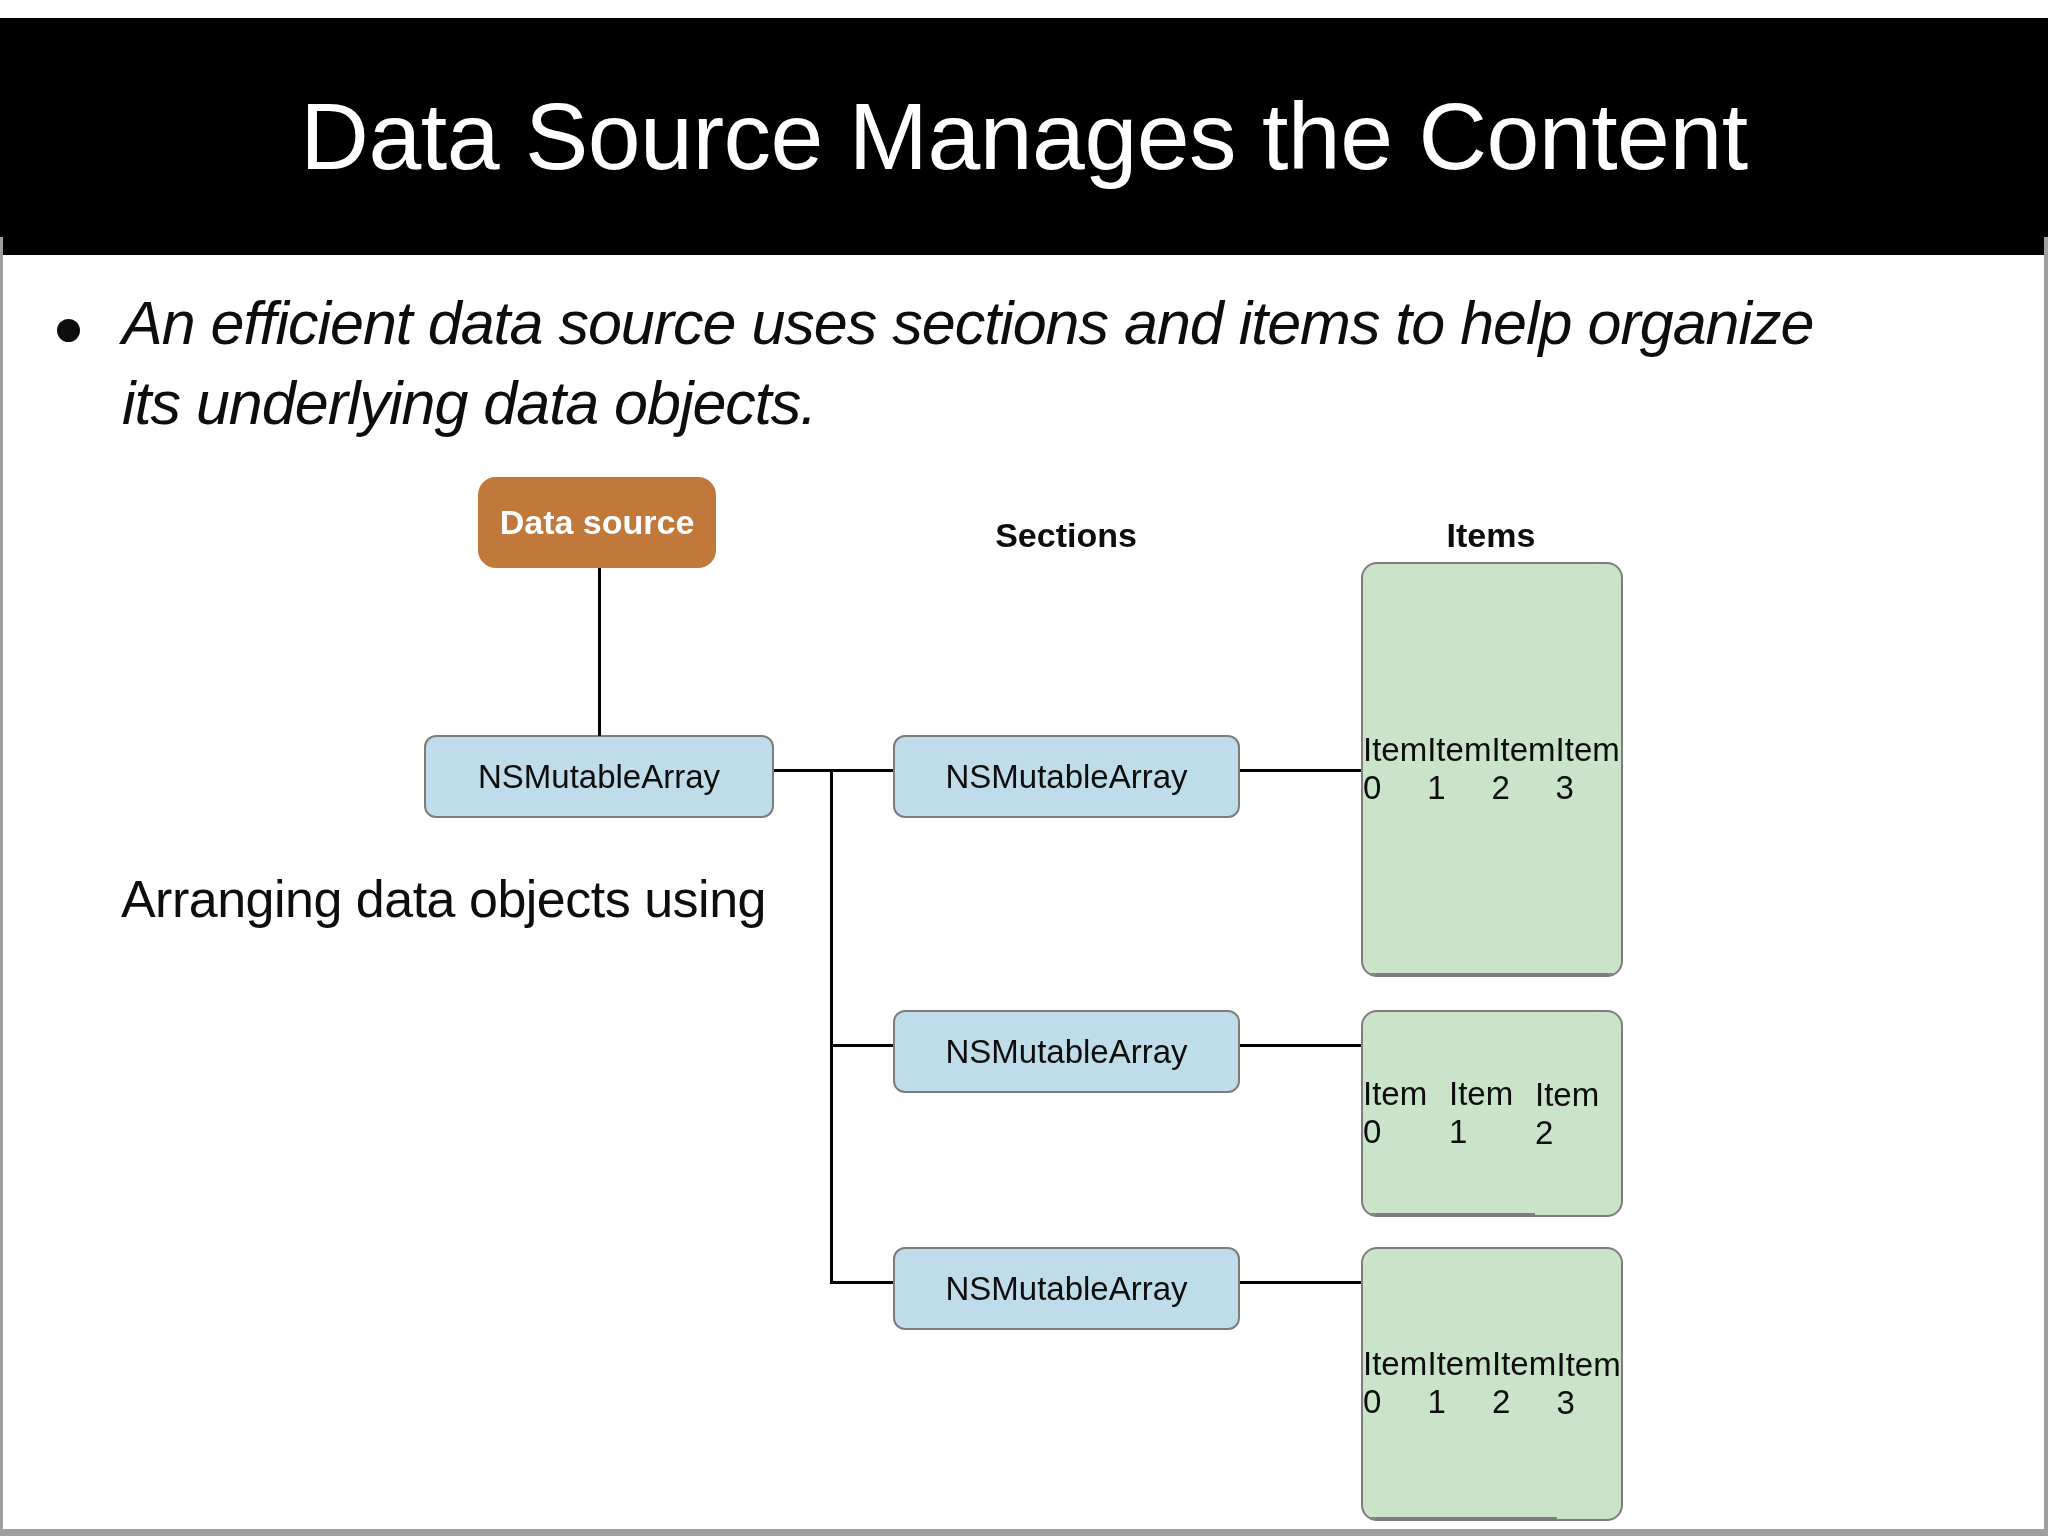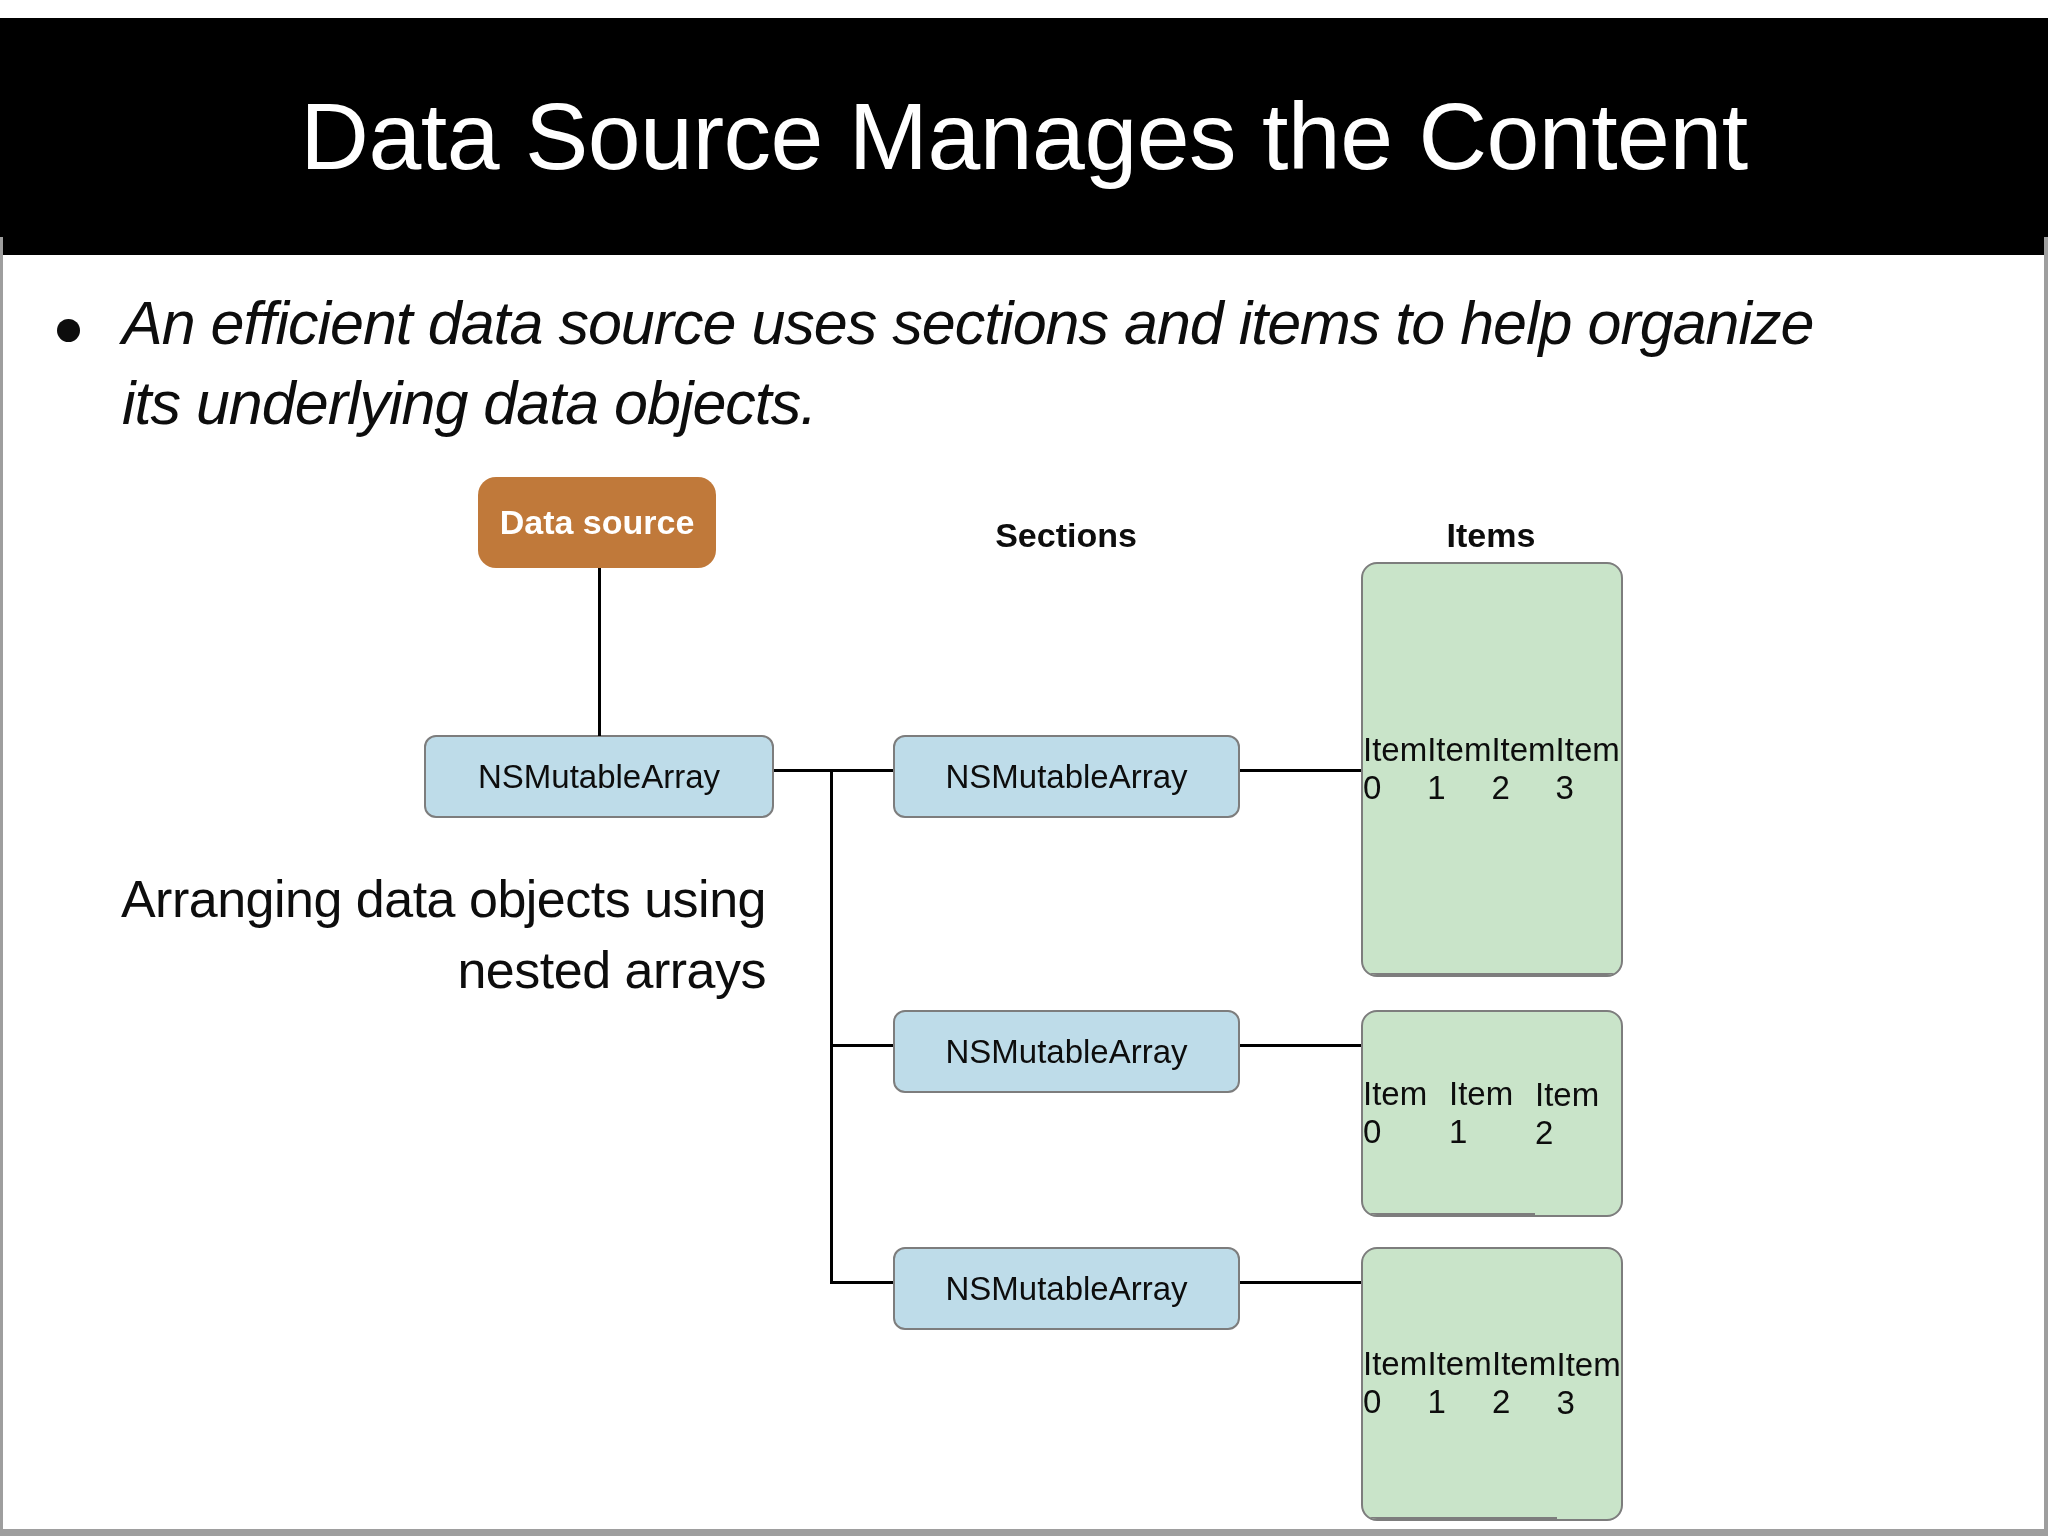--- a/index.html
+++ b/index.html
@@ -143,21 +143,20 @@
   </header>
 
   <div class="bullet-dot"></div>
   <div class="bullet-text">
     <span class="line">An efficient data source uses sections and items to help organize</span>
     <span class="line">its underlying data objects.</span>
   </div>
 
   <div class="caption">
     <span class="line">Arranging data objects using</span>
-    <span class="line">nested arrays</span>
   </div>
 
   <div class="ds-box">Data source</div>
 
   <div class="col-header sections">Sections</div>
   <div class="col-header items">Items</div>
 
   <div class="array-box" style="left:424px; top:735px;">NSMutableArray</div>
 
   <div class="connector" style="left:598px; top:568px; width:3px; height:168px;"></div>

